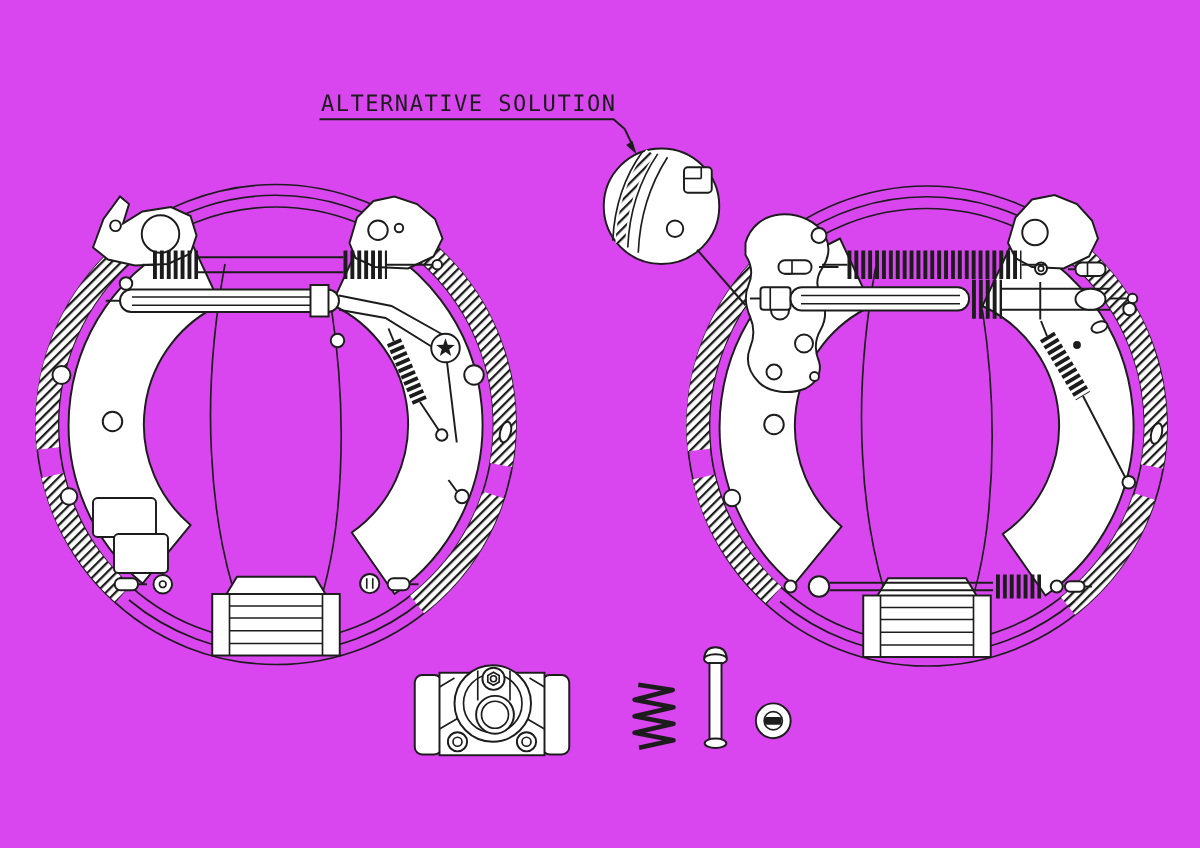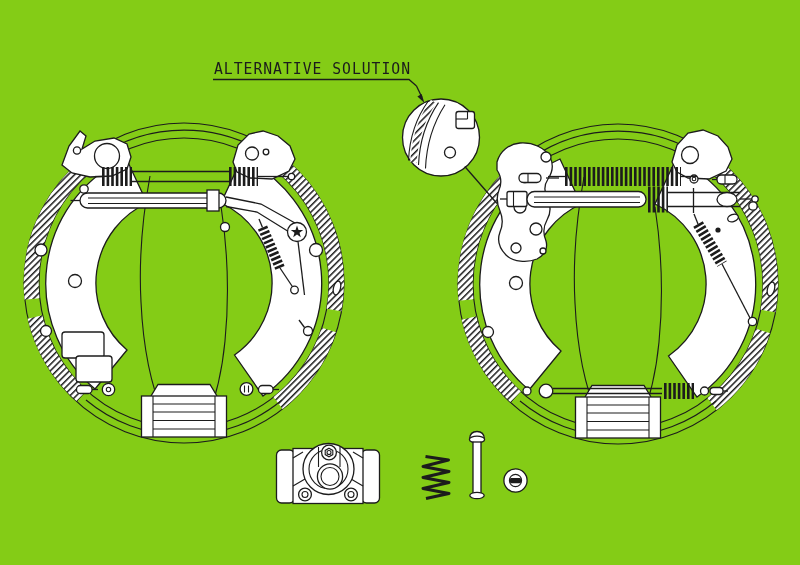--- a/index.html
+++ b/index.html
@@ -1,16 +1,16 @@
 <!DOCTYPE html>
 <html><head>
 <meta charset="utf-8">
 <style>
   html,body{margin:0;padding:0;background:#ffffff;}
-  .canvas{position:relative;width:800px;height:565px;background:#84cc16;overflow:hidden;
+  .canvas{position:relative;width:800px;height:565px;background:#d946ef;overflow:hidden;
           font-family:"DejaVu Sans Mono","Liberation Mono",monospace;}
   svg{display:block;}
   .ln{stroke:#1c1c1c;fill:none;stroke-width:1.3;}
   .lnf{stroke:#1c1c1c;fill:#ffffff;stroke-width:1.3;}
   .thin{stroke:#1c1c1c;fill:none;stroke-width:1.1;}
   .coil{stroke:#1c1c1c;fill:none;stroke-dasharray:2.6 2;}
   .callout-text{font-family:"DejaVu Sans Mono","Liberation Mono",monospace;
                 font-size:15px;fill:#1c1c1c;letter-spacing:1px;}
 </style>
 </head>

